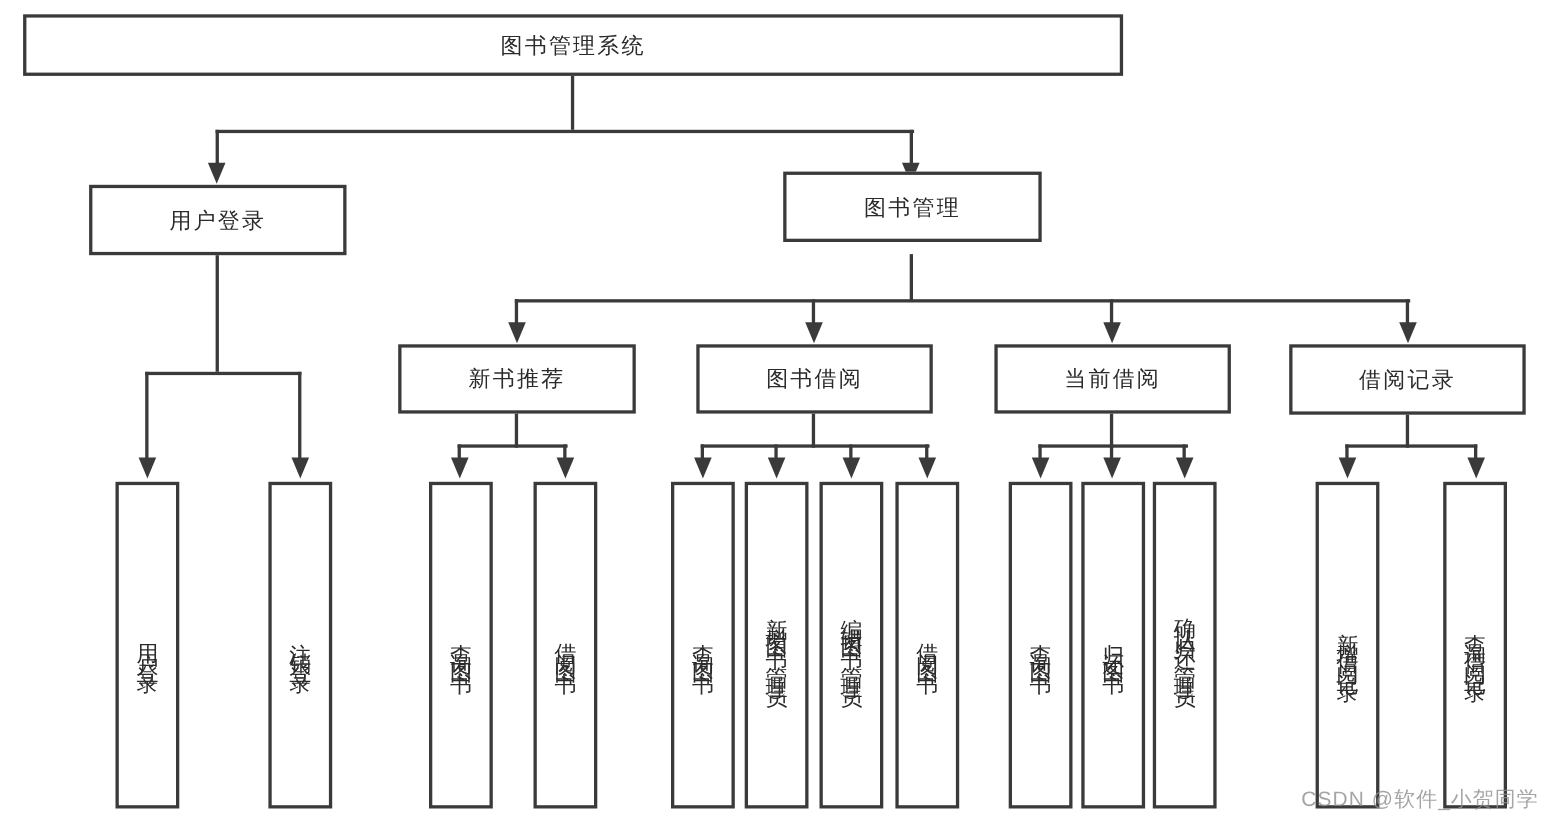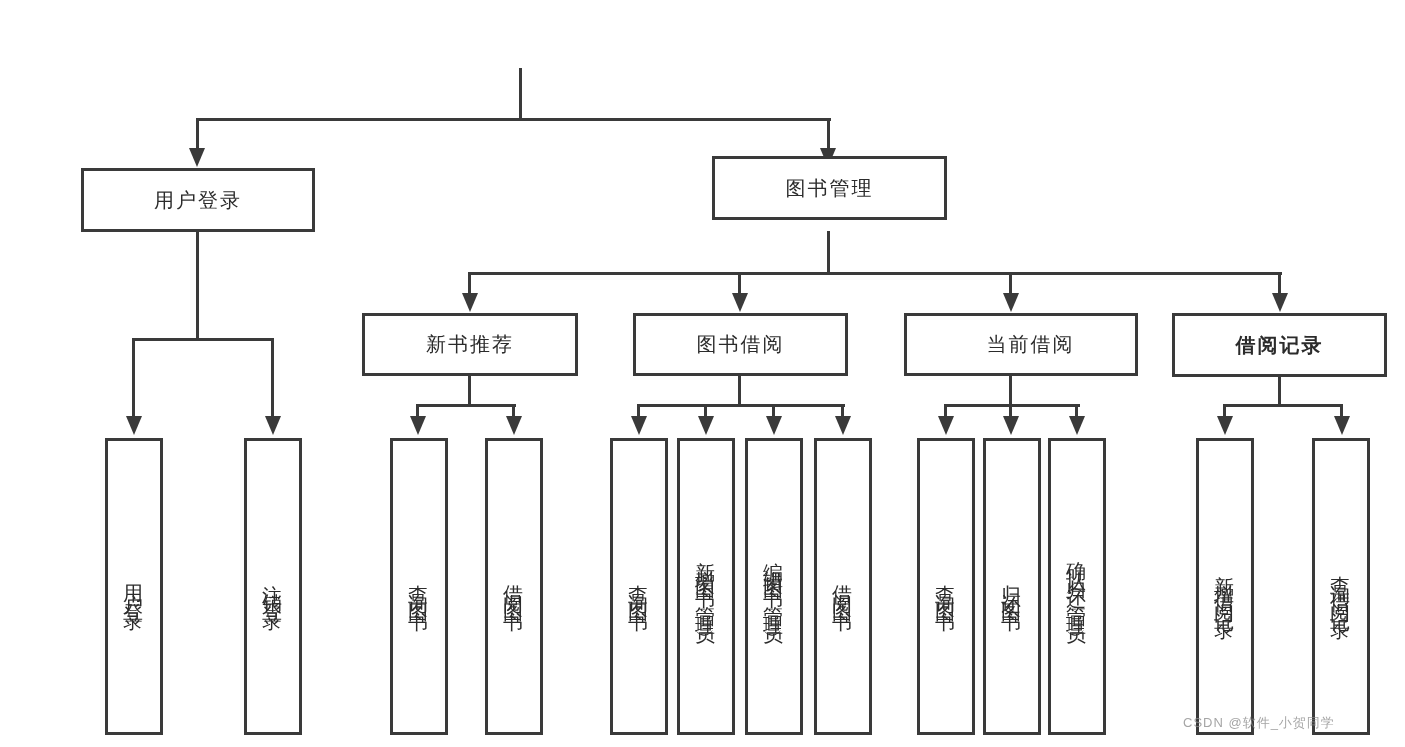--- a/index.html
+++ b/index.html
@@ -33,29 +33,32 @@
   .vl{position:absolute;width:3px;background:#3a3a3a;z-index:1;}
   .hl{position:absolute;height:3px;background:#3a3a3a;z-index:1;}
   .ar{
     position:absolute;width:0;height:0;z-index:1;
     border-left:8px solid transparent;
     border-right:8px solid transparent;
     border-top:19px solid #3a3a3a;
   }
   .watermark{
     position:absolute;left:1183px;top:714px;
-    font-size:13px;color:#8f8f8f;opacity:.8;
+    font-size:19px;color:#8f8f8f;opacity:.8;
     letter-spacing:1px;white-space:nowrap;z-index:3;
   }
 </style>
 </head>
 <body>
 
 <div id="stage">
 
+  <div class="box" style="left:21px;top:13px;width:994px;height:50px;">
+    <span>图书管理系统</span>
+  </div>
 
   <div class="vl" style="left:519px;top:68px;height:50px;"></div>
   <div class="hl" style="left:196px;top:118px;width:635px;"></div>
   <div class="vl" style="left:196px;top:118px;height:31px;"></div>
   <div class="ar" style="left:189px;top:148px;"></div>
   <div class="vl" style="left:827px;top:118px;height:31px;"></div>
   <div class="ar" style="left:820px;top:148px;"></div>
 
   <div class="box" style="left:81px;top:168px;width:228px;height:58px;">
     <span>用户登录</span>
@@ -81,24 +84,24 @@
   <div class="ar" style="left:1003px;top:293px;"></div>
   <div class="vl" style="left:1278px;top:272px;height:22px;"></div>
   <div class="ar" style="left:1272px;top:293px;"></div>
 
   <div class="box" style="left:633px;top:313px;width:209px;height:57px;">
     <span>图书借阅</span>
   </div>
   <div class="box" style="left:362px;top:313px;width:210px;height:57px;">
     <span>新书推荐</span>
   </div>
-  <div class="box" style="left:904px;top:313px;width:209px;height:57px;padding-left:19px;">
+  <div class="box" style="left:904px;top:313px;width:209px;height:57px;">
     <span>当前借阅</span>
   </div>
-  <div class="box" style="left:1172px;top:313px;width:209px;height:58px;font-weight:bold;">
+  <div class="box" style="left:1172px;top:313px;width:209px;height:58px;">
     <span>借阅记录</span>
   </div>
 
   <div class="vl" style="left:468px;top:375px;height:32px;"></div>
   <div class="hl" style="left:416px;top:404px;width:100px;"></div>
   <div class="vl" style="left:416px;top:404px;height:13px;"></div>
   <div class="ar" style="left:410px;top:416px;"></div>
   <div class="vl" style="left:512px;top:404px;height:13px;"></div>
   <div class="ar" style="left:506px;top:416px;"></div>
 

